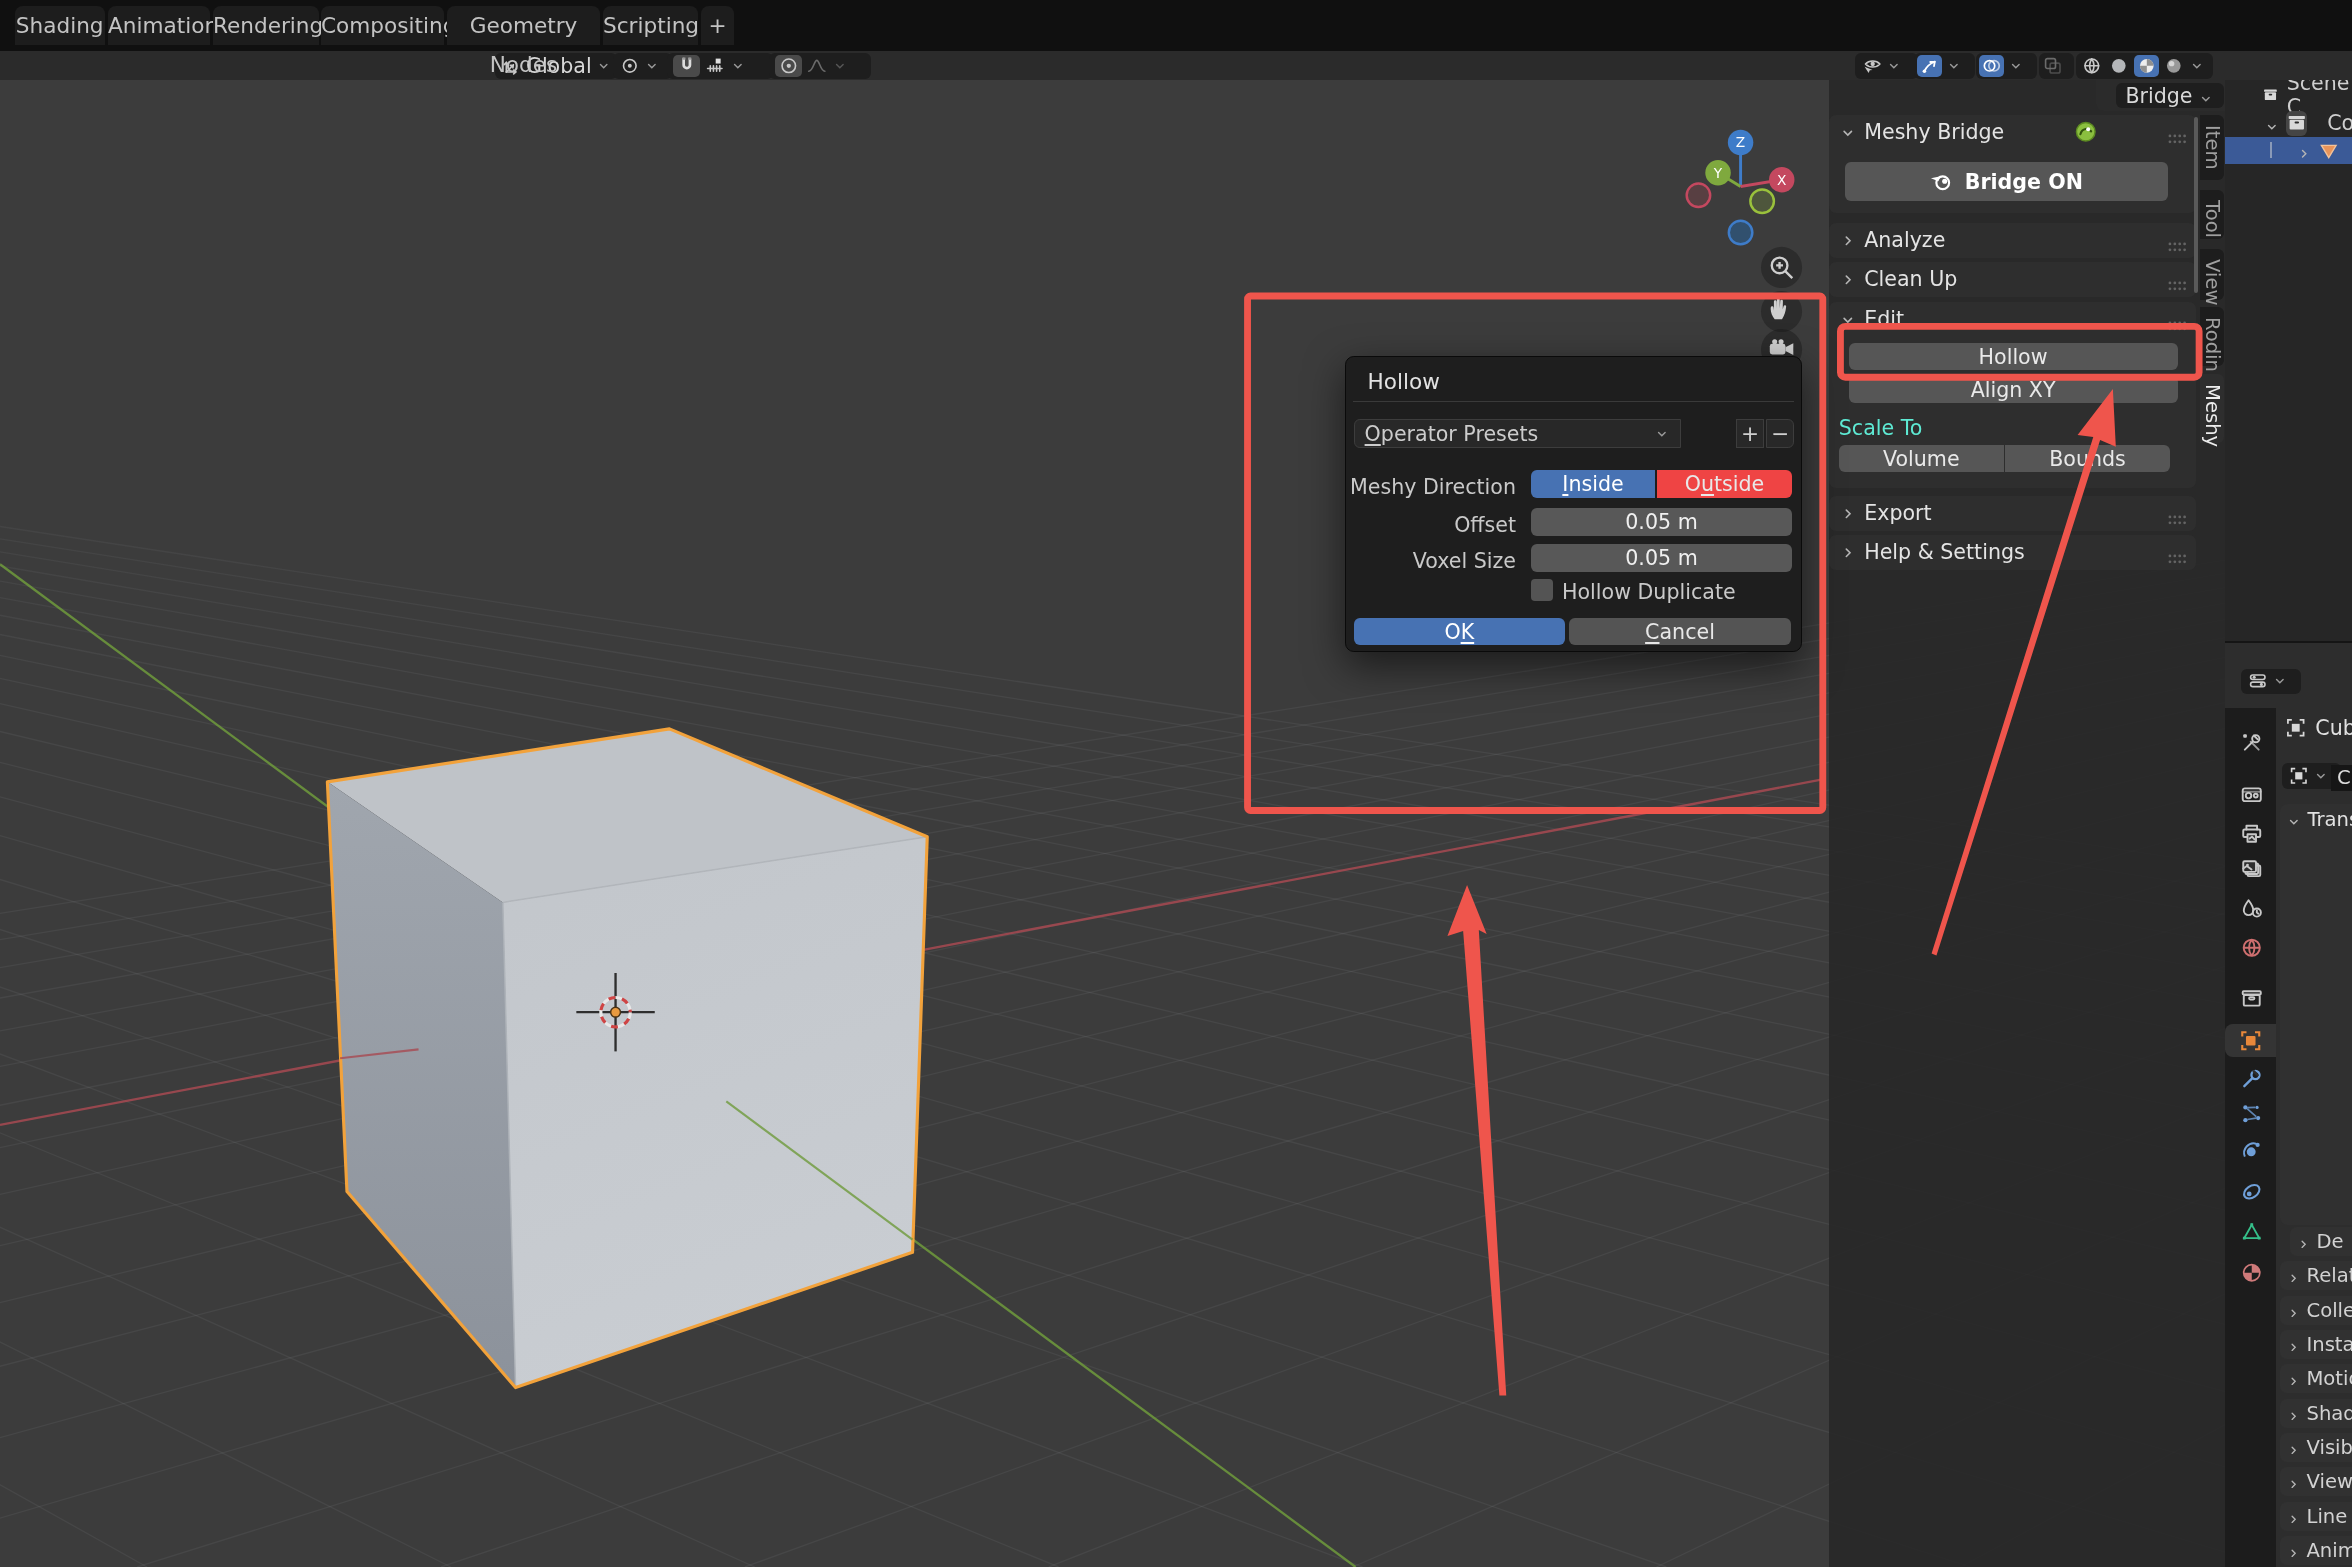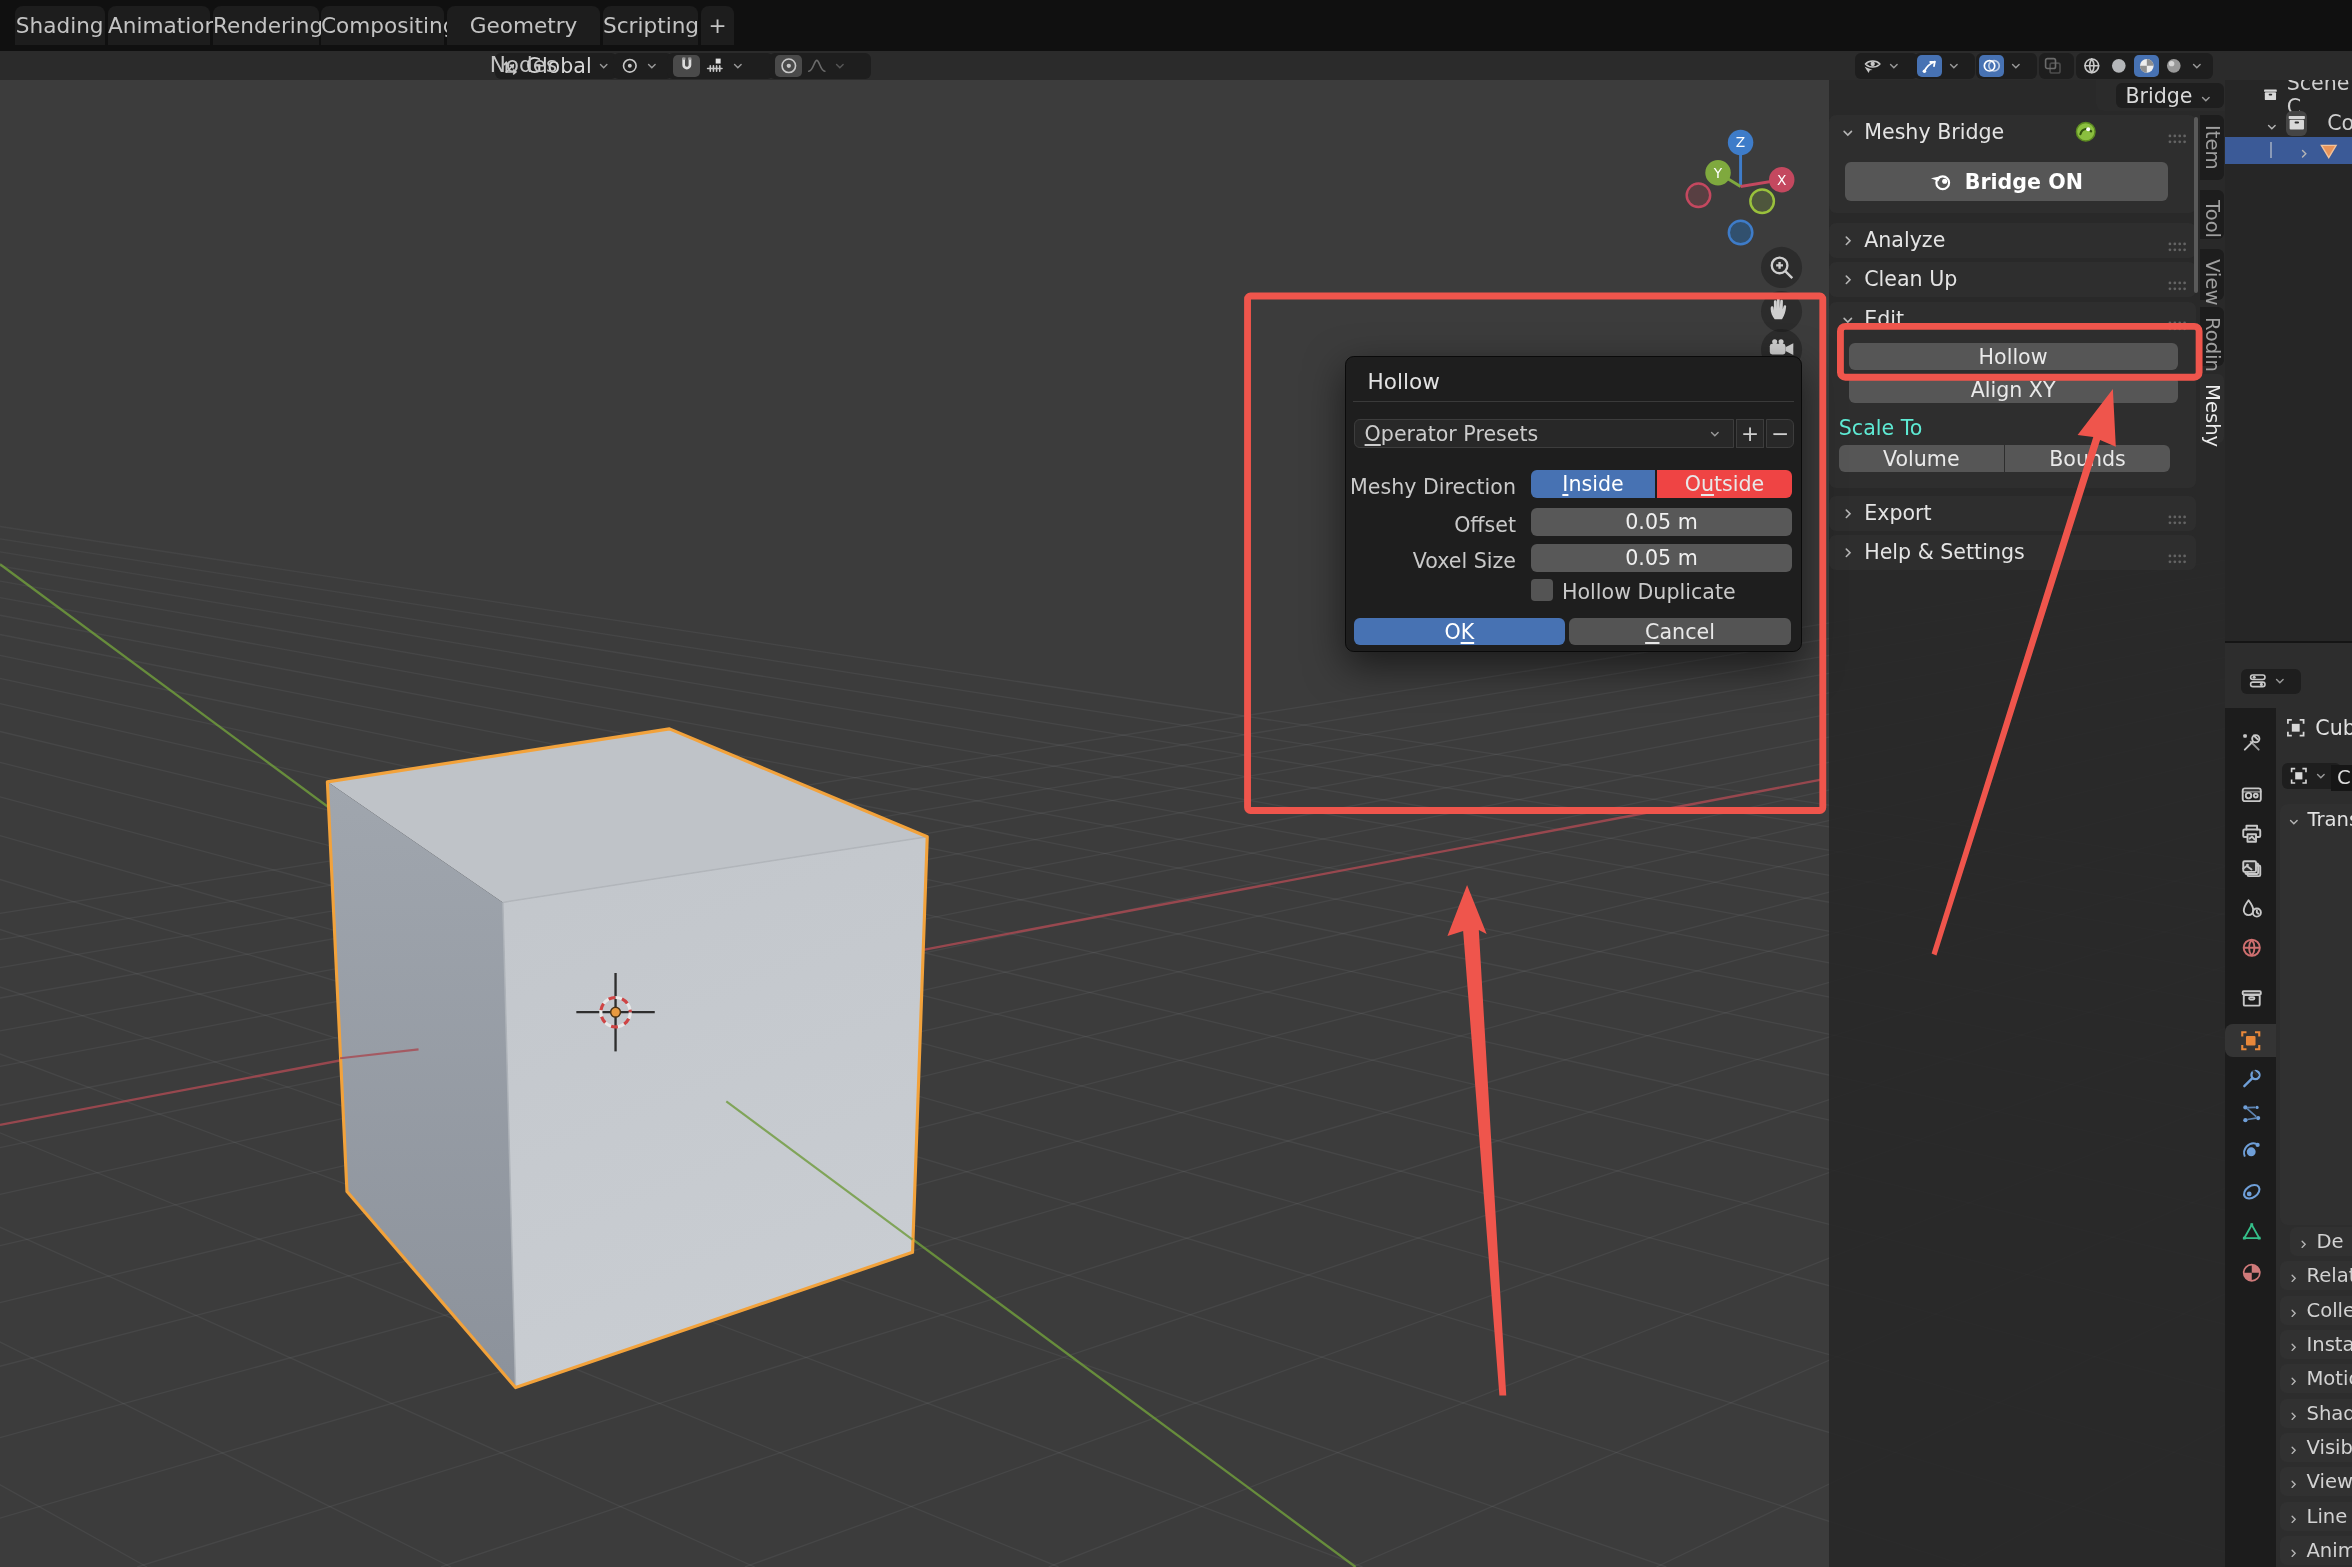--- a/index.html
+++ b/index.html
@@ -546,21 +546,21 @@
         <div class="vtab" style="left: 371px; top: 227px; height: 39px;">Rodin</div>
         <div class="vtab act" style="left: 371px; top: 294px; height: 49px;">Meshy</div>
       </div>
     <div style="position:absolute;left:365px;top:37px;width:3.9px;height:176px;background:#5a5a5a;border-radius:2px;"></div>
   </div>
 
   <div id="dialog" class="abs">
     <div style="position:absolute;left:21.6px;top:11.8px;font-size:21.6px;color:#e2e2e2;">Hollow</div>
     <div style="position:absolute;left:6.9px;top:44px;width:441px;height:1px;background:#3a3a3a;"></div>
 
-    <div style="position:absolute;left:7.8px;top:62px;width:380px;height:29px;background:#282828;border:1px solid #3d3d3d;border-radius:5.9px 0 0 5.9px;display:flex;align-items:center;padding:0 9.8px;box-sizing:border-box;">
+    <div style="position:absolute;left:7.8px;top:62px;width:327px;height:29px;background:#282828;border:1px solid #3d3d3d;border-radius:5.9px 0 0 5.9px;display:flex;align-items:center;padding:0 9.8px;box-sizing:border-box;">
       <span id="presetlbl" style="font-size:20.6px;color:#cccccc;"><span class="ul">O</span>perator Presets</span>
       <span class="chev" style="margin-left:auto;"><svg viewBox="0 0 24 24">
             <path d="M7 10 l5 5 5-5" stroke="currentColor" stroke-width="2.2" fill="none" stroke-linecap="round"></path>
           </svg></span>
     </div>
     <div style="position:absolute;left:390px;top:62px;width:28px;height:29px;background:#282828;border:1px solid #3d3d3d;display:flex;align-items:center;justify-content:center;font-size:21.6px;color:#cfcfcf;box-sizing:border-box;">
         <span>+</span>
       </div>
     <div style="position:absolute;left:420px;top:62px;width:28px;height:29px;background:#282828;border:1px solid #3d3d3d;border-radius:0 5.9px 5.9px 0;display:flex;align-items:center;justify-content:center;font-size:21.6px;color:#cfcfcf;box-sizing:border-box;">
         <span>−</span>

